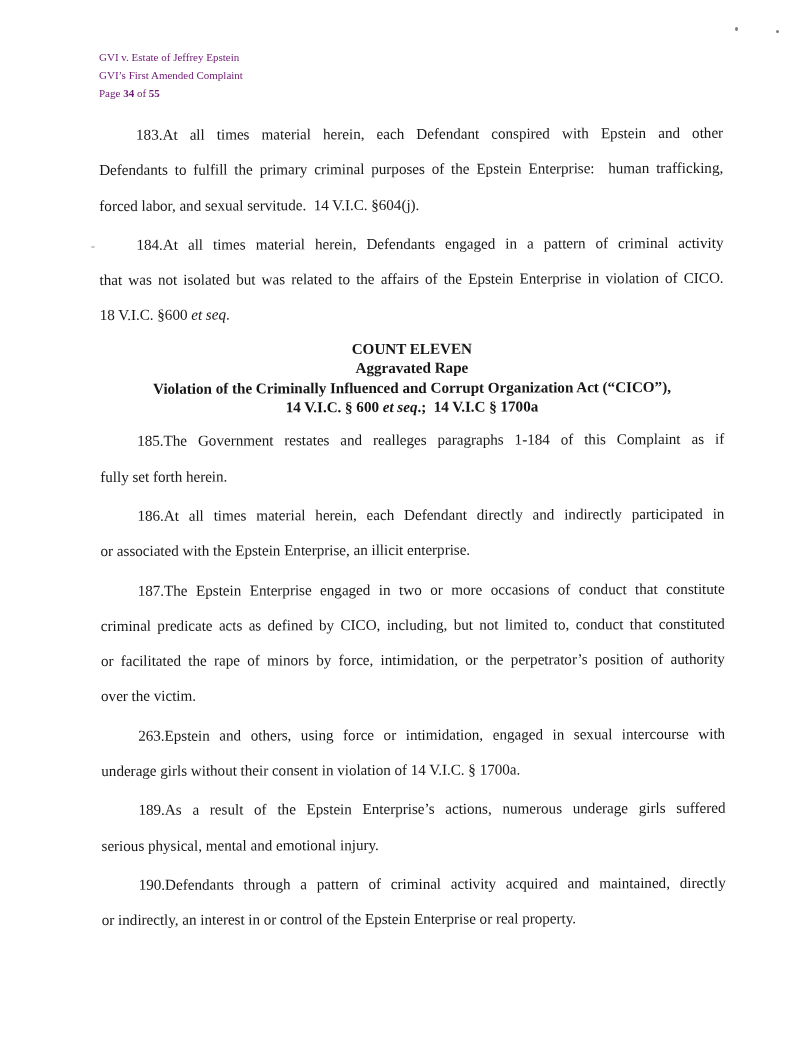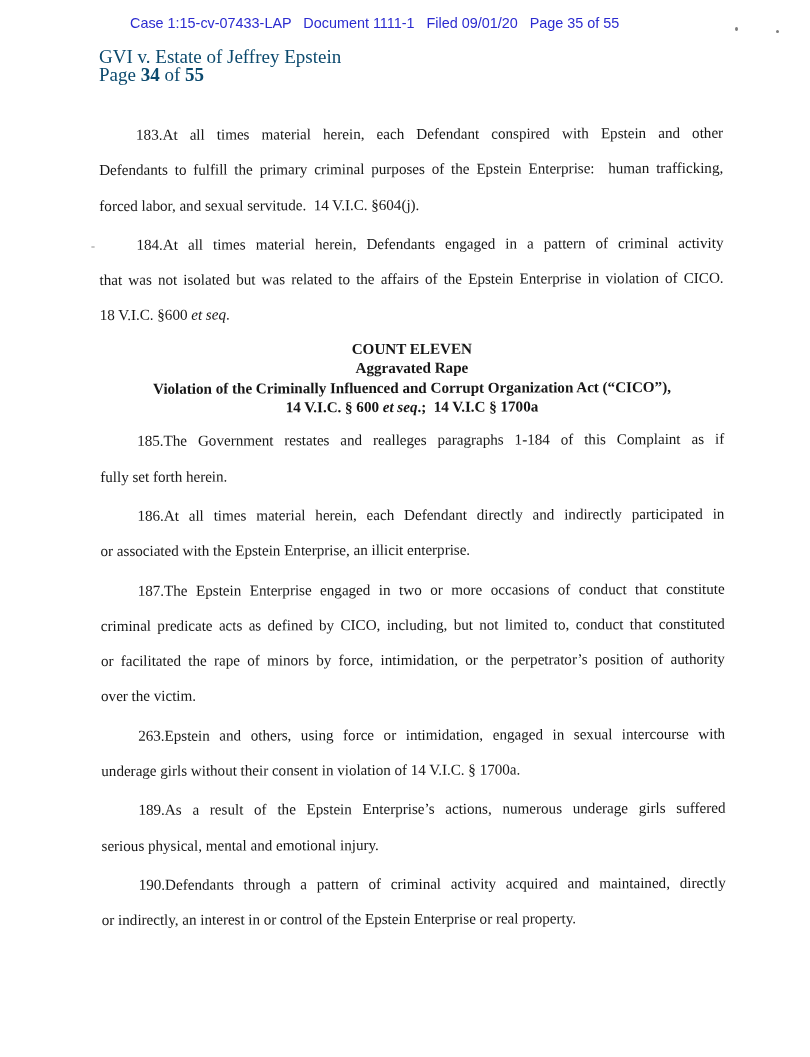--- a/index.html
+++ b/index.html
@@ -13,22 +13,22 @@
   }
   .stamp{
     position:absolute;left:130px;top:15px;
     font-family:"Liberation Sans", sans-serif;
     font-size:14.4px;
     color:#2b2bd0;
     white-space:pre;
   }
   .docinfo{
     position:absolute;left:99px;top:48px;
-    font-size:19px;line-height:18.2px;
-    color:#0c4a6e;
+    font-size:11px;line-height:18.2px;
+    color:#701a75;
   }
   .body{
     position:absolute;left:99px;top:117px;width:624px;
     font-size:15.2px;line-height:35.3px;
     letter-spacing:-0.05px;
     color:#171717;
     transform:rotate(-0.2deg);
     transform-origin:0 0;
   }
   .bl{ text-align:justify; text-align-last:justify; }
@@ -47,27 +47,27 @@
   .dot2{ left:776px;top:30px;width:3px;height:3px; }
   .smudge{ position:absolute;left:91px;top:246px;width:4px;height:2px;background:#c3c3c3;border-radius:50%; }
   b,.b{ font-weight:bold; }
   i{ }
 </style>
 </head>
 <body>
 
 <div class="page">
 
-  <div class="stamp">Case 1:15-cv-07433-LAP   Document 1111-1   Filed 09/01/20   Page 35 of 55</div>
   <span class="dot dot1"></span>
   <span class="dot dot2"></span>
   <span class="smudge"></span>
 
   <div class="docinfo">
     <div>GVI v. Estate of Jeffrey Epstein</div>
+    <div>GVI’s First Amended Complaint</div>
     <div><span>Page </span><b>34</b><span> of </span><b>55</b></div>
   </div>
 
   <div class="body">
 
     <div class="para">
       <div class="bl pl1"><span class="pnum">183.</span><span>At all times material herein, each Defendant conspired with Epstein and other</span></div>
       <div class="bl">Defendants to fulfill the primary criminal purposes of the Epstein Enterprise:&nbsp; human trafficking,</div>
       <div class="bl last">forced labor, and sexual servitude.&nbsp; 14 V.I.C. §604(j).</div>
     </div>

